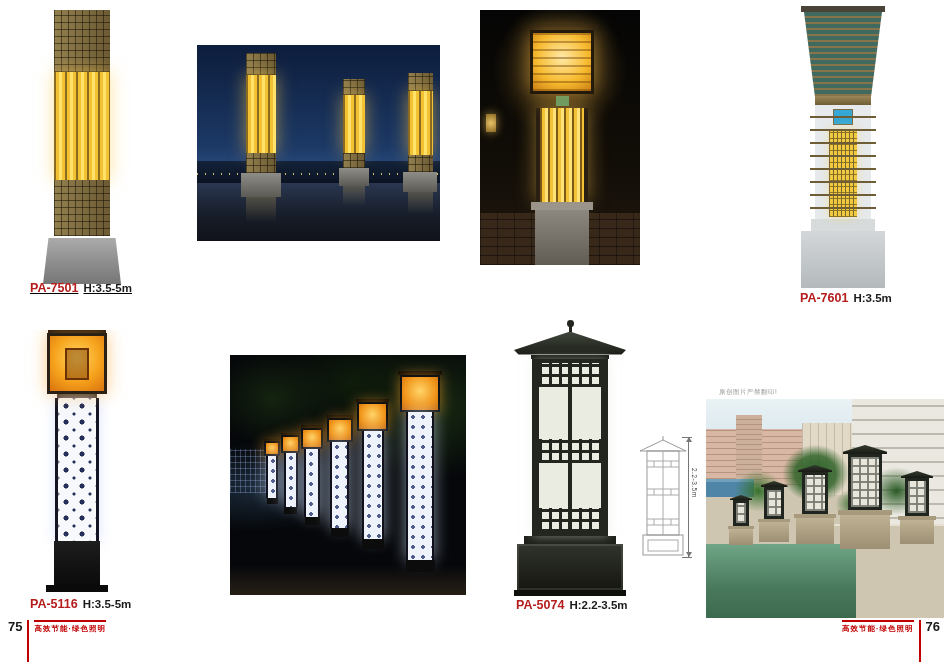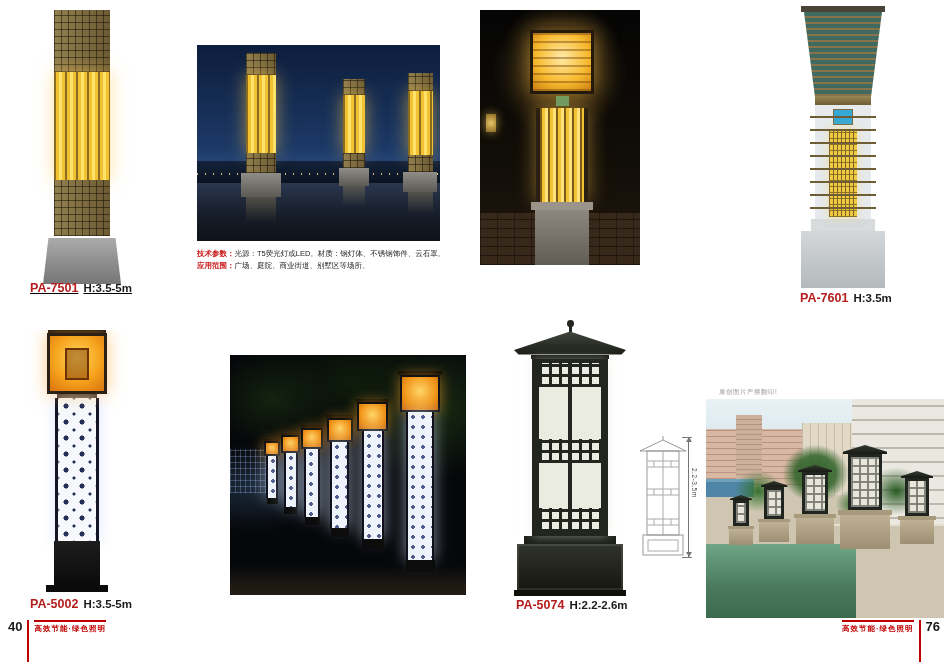--- a/index.html
+++ b/index.html
@@ -201,28 +201,20 @@
     </div>
     <div class="plz-lamp" style="left:206px;top:28px;">
       <div class="bronze-grid" style="width:25px;height:18px;"></div>
       <div class="gold-stripes" style="width:25px;height:64px;"></div>
       <div class="bronze-grid" style="width:25px;height:17px;"></div>
       <div class="plz-ped" style="width:34px;height:20px;"></div>
       <div class="plz-refl" style="width:25px;height:22px;"></div>
     </div>
   </div>
 
-  <div class="specs">
-    <div>
-      <span class="lbl">技术参数：</span><span>光源：T5荧光灯或LED。材质：钢灯体、不锈钢饰件、云石罩。</span>
-    </div>
-    <div>
-      <span class="lbl">应用范围：</span><span>广场、庭院、商业街道、别墅区等场所。</span>
-    </div>
-  </div>
 
   <div class="photo nightlamp" style="left:480px;top:10px;width:160px;height:255px;">
     <div class="nl-glow" style="left:10px;top:-10px;width:140px;height:140px;"></div>
     <div class="nl-bricks"></div>
     <div class="nl-wall-light"></div>
     <div class="col" style="position:absolute;left:46px;top:14px;width:72px;">
       <div class="nl-cap"></div>
       <div class="nl-head"></div>
       <div class="nl-chip"></div>
       <div class="nl-body"></div>
@@ -253,21 +245,21 @@
     <div class="p7502-capline"></div>
     <div class="p7502-lantern">
       <div class="p7502-emblem"></div>
     </div>
     <div class="p7502-neck"></div>
     <div class="p7502-shaft"></div>
     <div class="p7502-base"></div>
     <div class="p7502-flare"></div>
   </div>
   <div class="plabel" style="left:30px;top:597px;">
-    <span class="code">PA-5002</span>
+    <span class="code">PA-5116</span>
     <span class="ht">H:3.5-5m</span>
   </div>
 
   <div class="photo walkway" style="left:230px;top:355px;width:236px;height:240px;">
     <div class="wk-bldg"></div>
     <div class="wk-ground"></div>
 
     <div class="wk-lamp" style="left:34px;top:84px;">
       <div class="wk-cap" style="width:16px;height:2px;"></div>
       <div class="wk-cube" style="width:12px;height:11px;"></div>
@@ -316,21 +308,21 @@
       <div class="p7602-band" style="top:76px;"></div>
       <div class="p7602-band" style="bottom:0;"></div>
       <div class="p7602-mull"></div>
     </div>
     <div class="p7602-b1"></div>
     <div class="p7602-b2"></div>
     <div class="p7602-lip"></div>
   </div>
   <div class="plabel" style="left:516px;top:598px;">
     <span class="code">PA-5074</span>
-    <span class="ht">H:2.2-2.6m</span>
+    <span class="ht">H:2.2-3.5m</span>
   </div>
 
   <div class="abs" style="left:638px;top:436px;width:50px;height:124px;">
     <svg width="50" height="124" viewBox="0 0 50 124">
       <line x1="25" y1="0" x2="25" y2="4" stroke="#999" stroke-width="1"></line>
       <polygon points="25,4 48,15 2,15" fill="none" stroke="#999" stroke-width="1"></polygon>
       <rect x="9" y="15" width="32" height="84" fill="none" stroke="#999" stroke-width="1"></rect>
       <line x1="25" y1="15" x2="25" y2="99" stroke="#aaa" stroke-width="1"></line>
       <line x1="9" y1="25" x2="41" y2="25" stroke="#aaa" stroke-width="1"></line>
       <line x1="9" y1="31" x2="41" y2="31" stroke="#aaa" stroke-width="1"></line>
@@ -391,21 +383,21 @@
     </div>
     <div class="pond-item" style="left:192px;top:72px;">
       <div class="pd-roof" style="width:32px;height:7px;"></div>
       <div class="pd-body" style="width:24px;height:38px;"></div>
       <div class="pd-pedcap" style="width:38px;height:4px;"></div>
       <div class="pd-ped" style="width:34px;height:24px;"></div>
     </div>
   </div>
 
   <div class="footer" style="left:8px;">
-    <span class="pg">40</span>
+    <span class="pg">75</span>
     <span class="vline"></span>
     <span class="slog">高效节能·绿色照明</span>
   </div>
   <div class="footer" style="right:10px;">
     <span class="slog">高效节能·绿色照明</span>
     <span class="vline"></span>
     <span class="pg">76</span>
   </div>
 
 </div>

